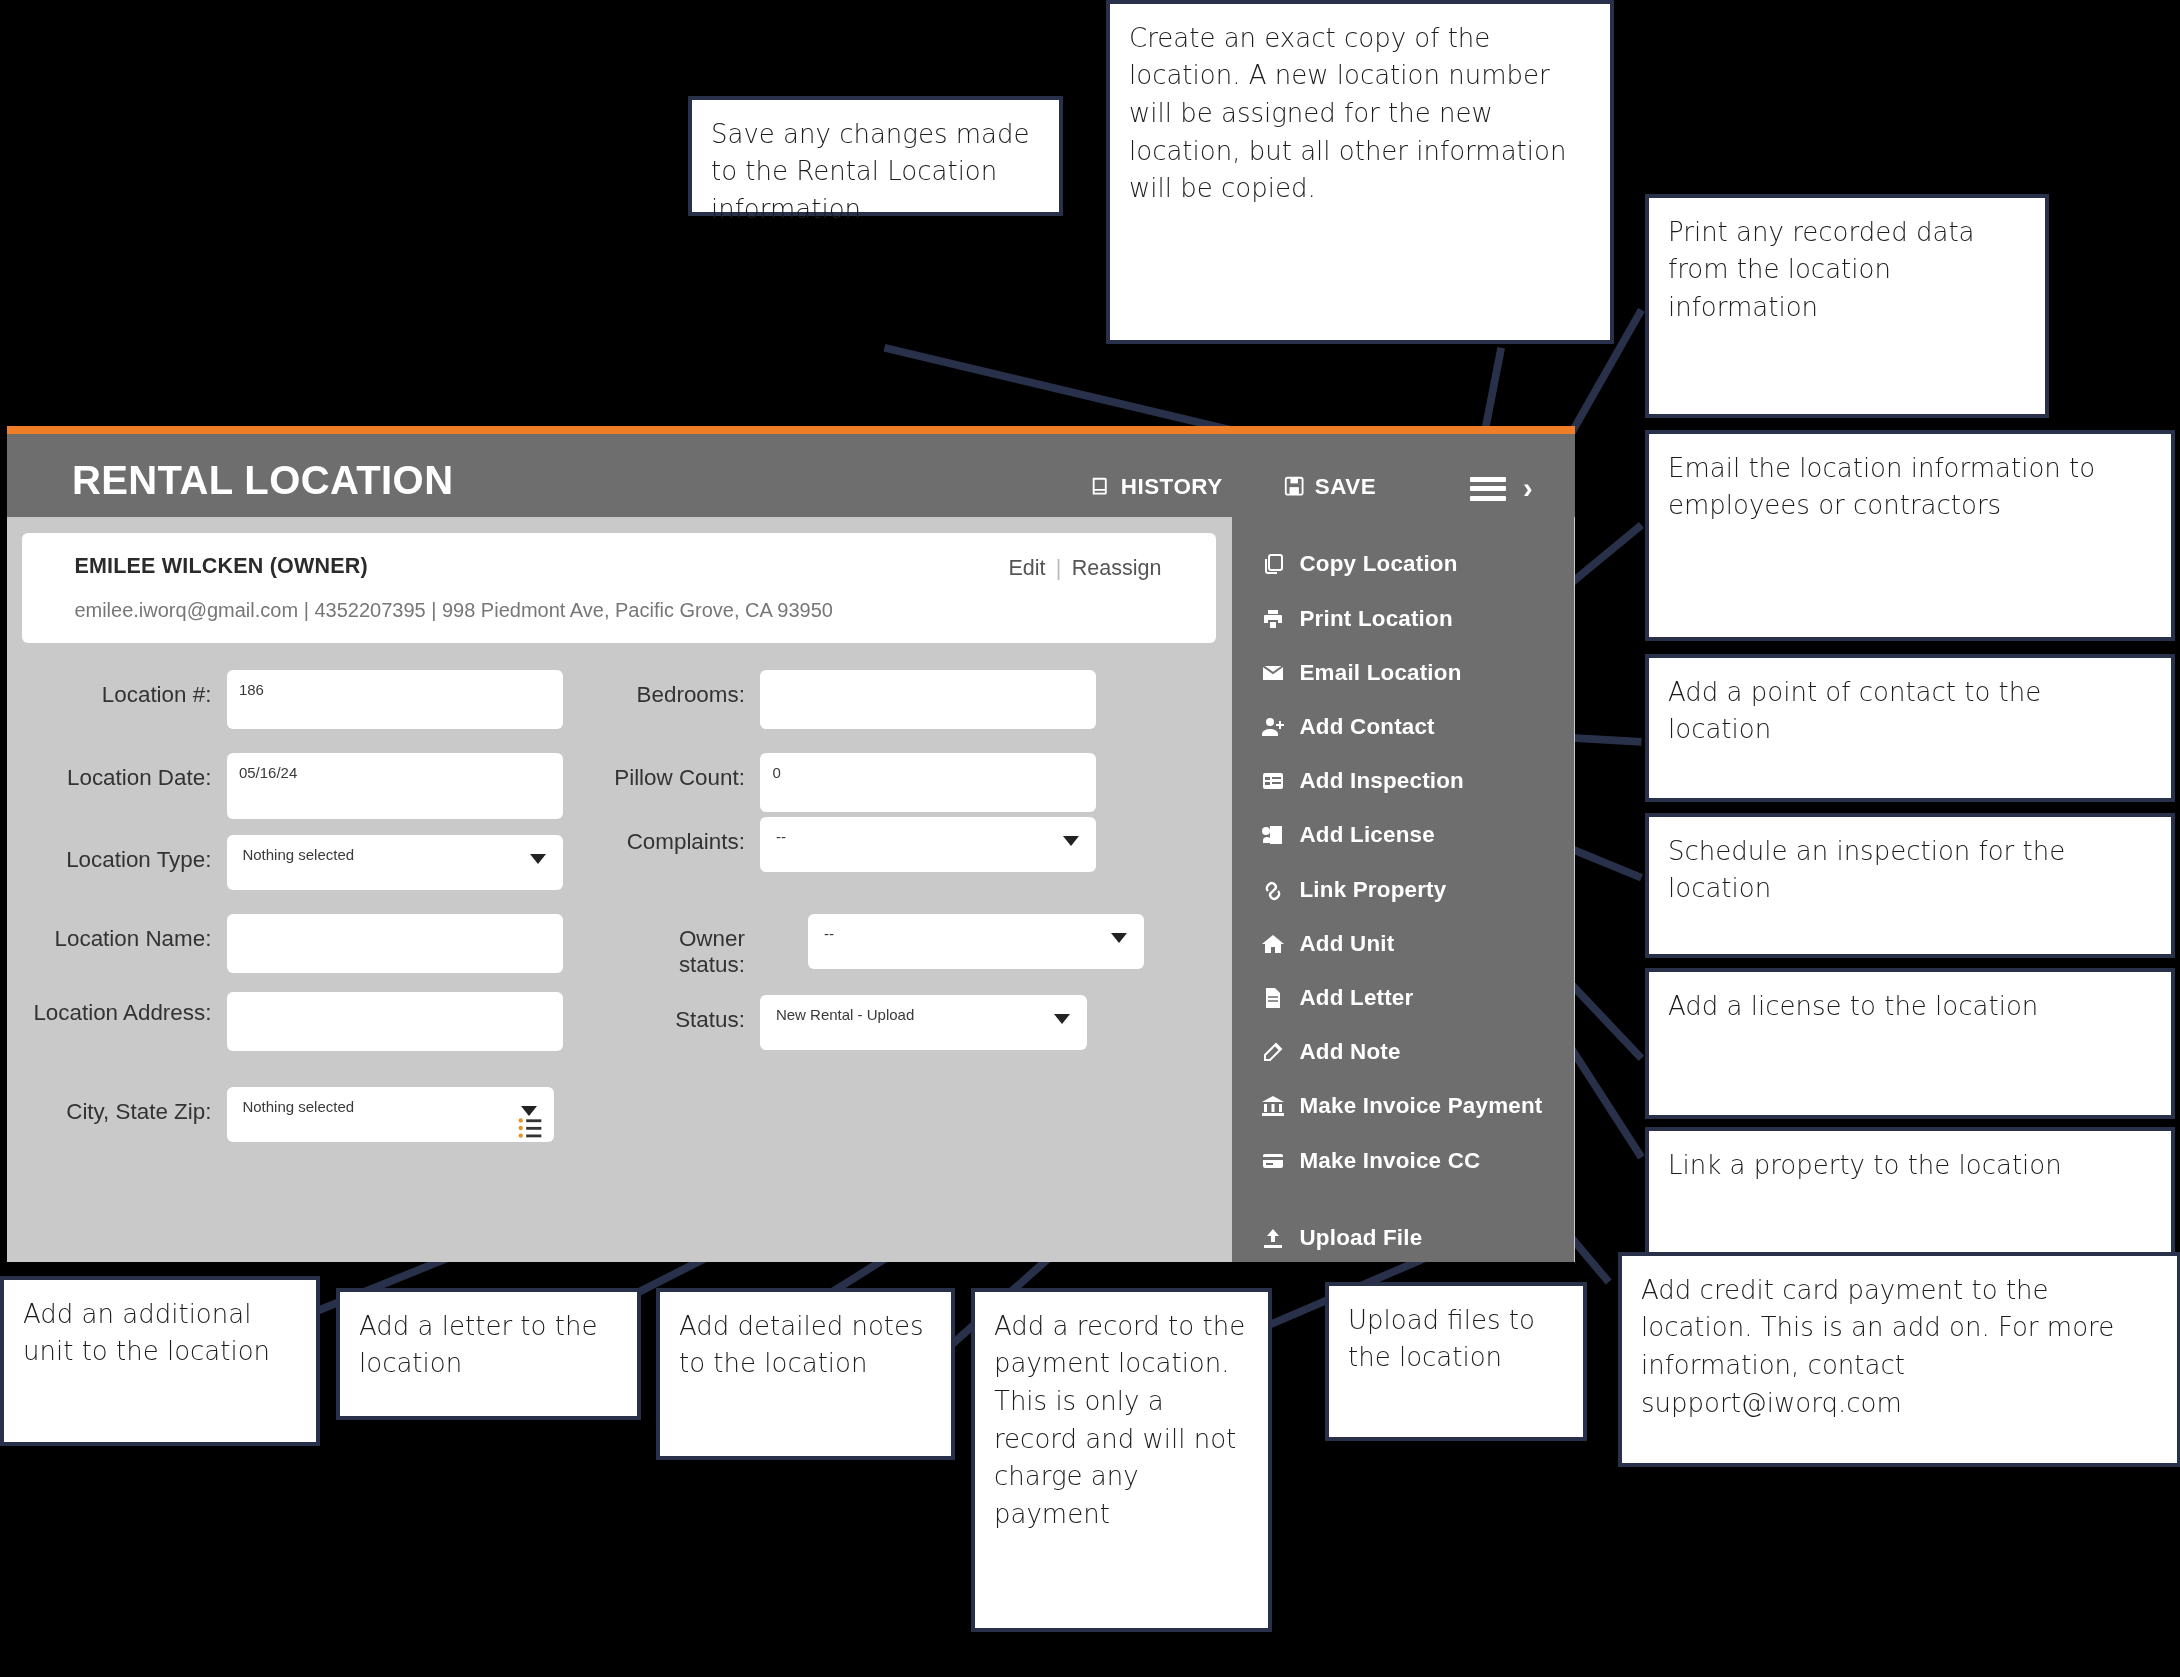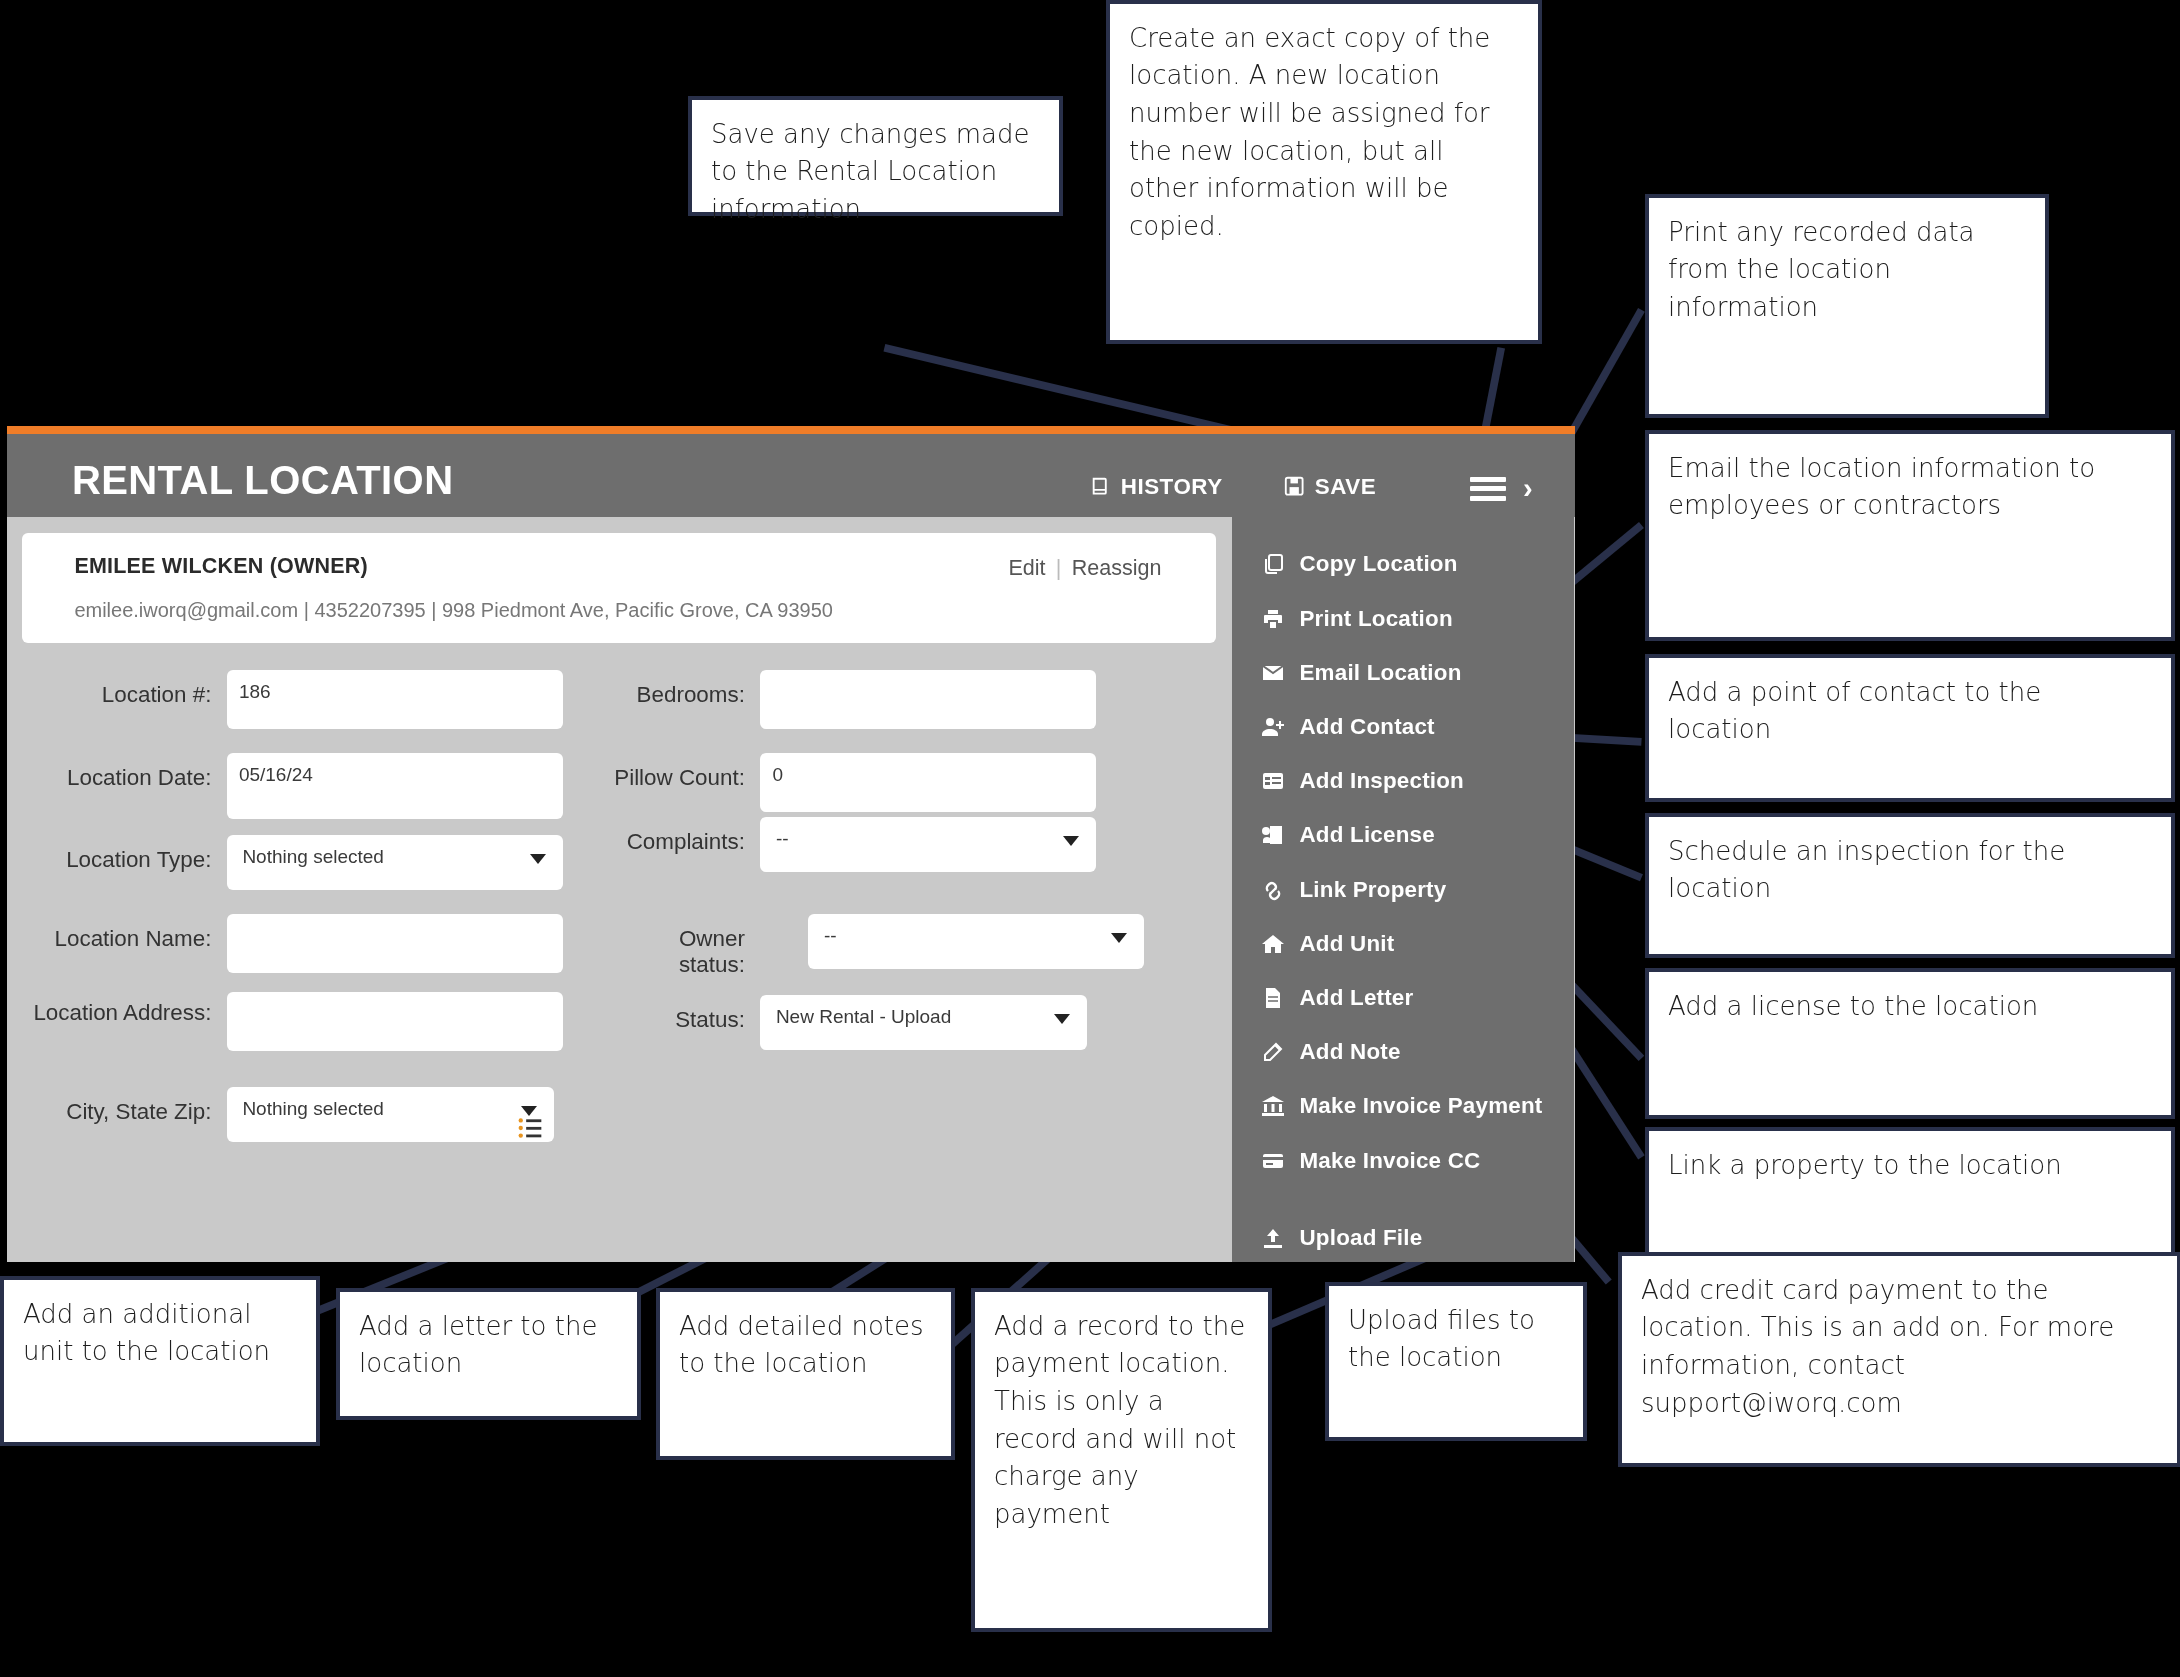--- a/index.html
+++ b/index.html
@@ -50,21 +50,21 @@
              letter-spacing:0.2px;}
   #ownerdetail{position:absolute;left:52px;top:66px;font-size:20px;color:#777;}
   #cardlinks{position:absolute;right:55px;top:23px;font-size:21.5px;color:#555;}
   #cardlinks span.lnk{cursor:pointer;}
   #cardlinks span.sep{color:#bbb;padding:0 10.3px;}
 
   
   .frow{position:absolute;display:flex;align-items:flex-start;}
   .flabel{font-size:22.4px;color:#333;text-align:right;padding-top:12px;box-sizing:border-box;}
   .fctl{background:#fff;border-radius:6px;box-sizing:border-box;position:relative;}
-  .fval{font-size:19px;color:#3a3a3a;padding:11.2px 0 0 12px;}
+  .fval{font-size:15px;color:#3a3a3a;padding:11.2px 0 0 12px;}
   .sel .fval{padding-left:15.5px;}
   .caret{position:absolute;right:17px;top:19px;width:0;height:0;
          border-left:8.6px solid transparent;border-right:8.6px solid transparent;
          border-top:10.3px solid #222;}
 
   #listicon{position:absolute;left:516px;top:1115px;width:29px;height:26px;z-index:12;}
 
   
   #menu{position:absolute;left:1225px;top:91px;width:342px;height:745px;background:#6e6e6e;}
   .mitem{position:absolute;left:29px;display:flex;align-items:center;gap:14.6px;
@@ -102,21 +102,21 @@
     <path d="M775 1622 L1437 1207"></path>
 
     <path d="M1042 1620 L1437 1268"></path>
 
     <path d="M1300 1615 L1755 1420"></path>
   </g>
 </svg>
 
 <div class="callout" style="left:688px;top:96px;width:375px;height:120px;">Save any changes made to the Rental Location information</div>
 
-<div class="callout" style="left:1106px;top:0px;width:436px;height:344px;">Create an exact copy of the location. A new location number will be assigned for the new location, but all other information will be copied.</div>
+<div class="callout" style="left:1106px;top:0px;width:508px;height:344px;">Create an exact copy of the location. A new location number will be assigned for the new location, but all other information will be copied.</div>
 
 <div class="callout" style="left:1645px;top:194px;width:404px;height:224px;">Print any recorded data from the location information</div>
 
 <div class="callout" style="left:1645px;top:430px;width:530px;height:211px;">Email the location information to employees or contractors</div>
 
 <div class="callout" style="left:1645px;top:654px;width:530px;height:148px;">Add a point of contact to the location</div>
 
 <div class="callout" style="left:1645px;top:813px;width:530px;height:145px;">Schedule an inspection for the location</div>
 
 <div class="callout" style="left:1645px;top:968px;width:530px;height:151px;">Add a license to the location</div>

